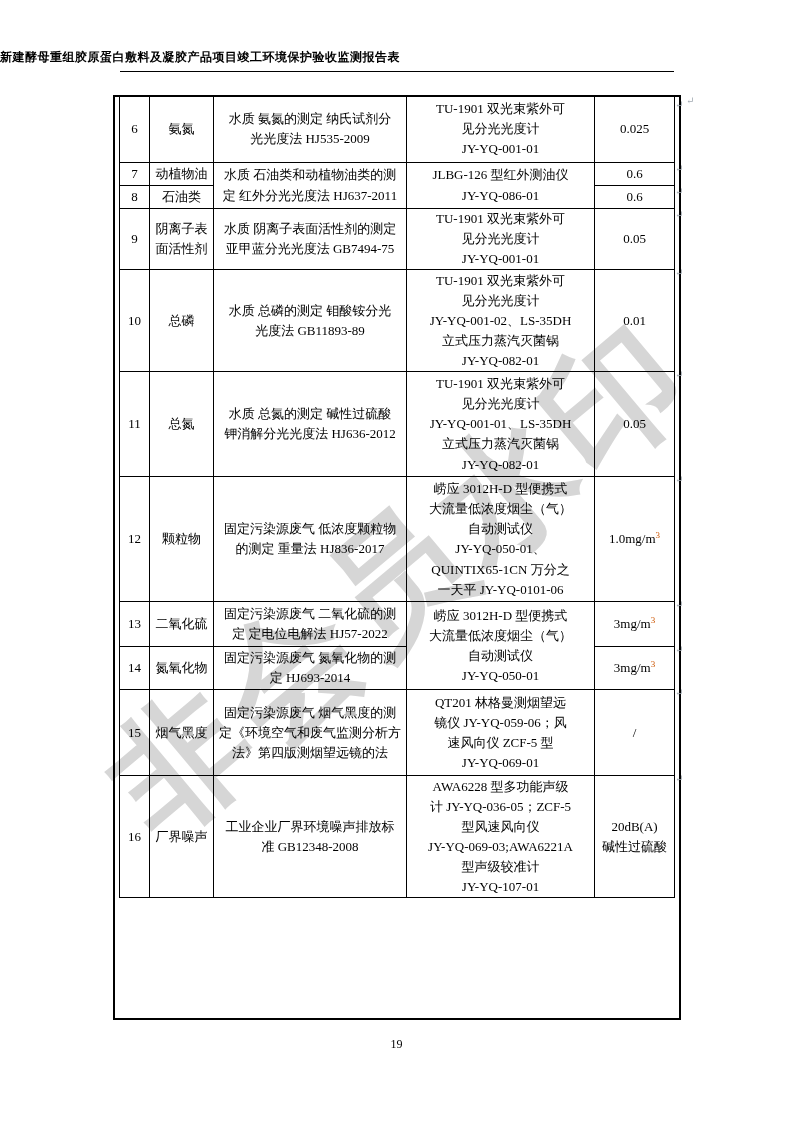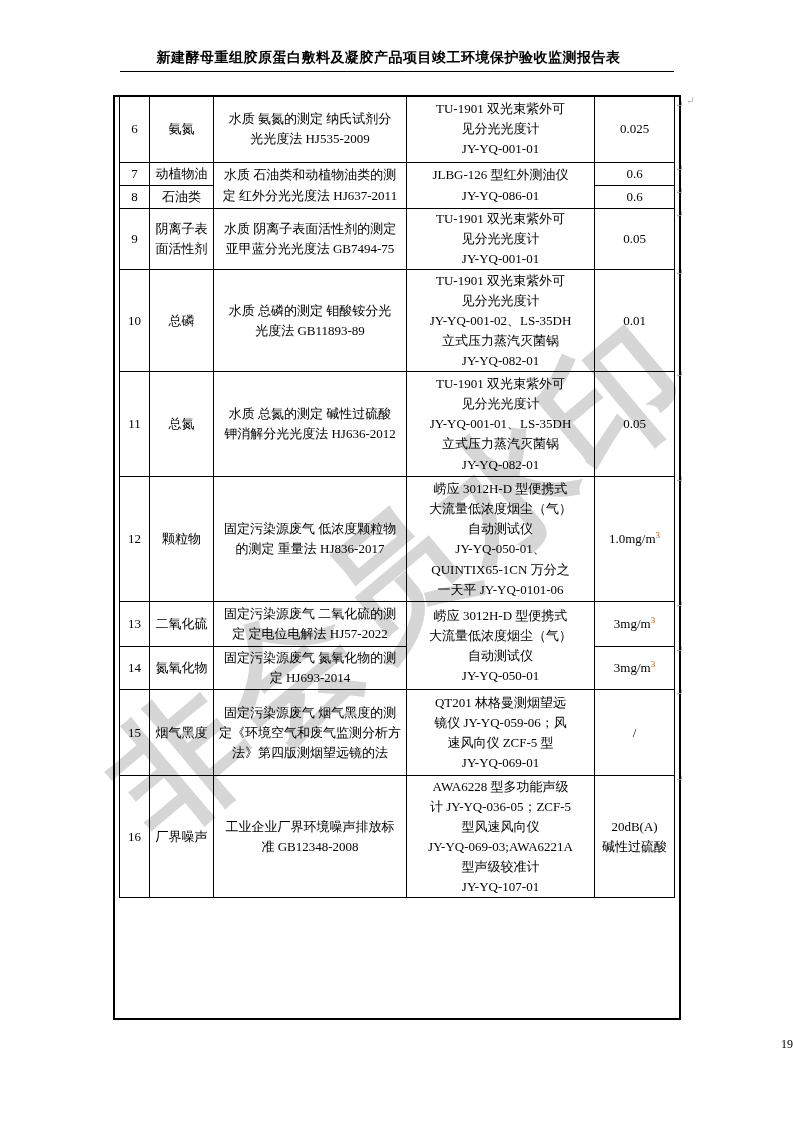--- a/index.html
+++ b/index.html
@@ -2,22 +2,22 @@
 <html><head>
 <meta charset="utf-8">
 <style>
   html,body{margin:0;padding:0;}
   body{
     width:793px;height:1122px;position:relative;background:#ffffff;
     font-family:"Liberation Serif","DejaVu Serif",serif;color:#000;
     overflow:hidden;
   }
   .doc-title{
-    position:absolute;top:49px;left:0;width:777px;text-align:center;
-    font-size:14px;font-weight:bold;letter-spacing:0.5px;
+    position:absolute;top:49px;left:0;width:777px;
+    font-size:12px;font-weight:bold;letter-spacing:0.5px;
   }
   .title-rule{
     position:absolute;top:71px;left:120px;width:554px;height:0;
     border-top:1.5px solid #000;
   }
   .watermark{
     position:absolute;left:400px;top:580px;width:900px;
     transform:translate(-50%,-50%) rotate(-40deg);
     font-size:135px;font-weight:bold;color:#d6d6d6;text-align:center;
     white-space:nowrap;z-index:0;letter-spacing:6px;user-select:none;
@@ -34,21 +34,21 @@
   table.monitor td{
     border:1.5px solid #000;text-align:center;vertical-align:middle;
     padding:0 2px;white-space:pre-line;line-height:1.55;
     overflow:hidden;
   }
   sup.limit-sup{font-size:9px;color:#cc5500;vertical-align:super;line-height:0;}
   .return-mark{
     position:absolute;z-index:3;font-size:10px;color:#a3abb3;line-height:1;
   }
   .page-number{
-    position:absolute;top:1037px;left:0;width:793px;text-align:right;
+    position:absolute;top:1037px;left:0;width:793px;text-align:center;
     font-size:12px;
   }
 </style>
 </head>
 <body>
 
 <div class="doc-title">新建酵母重组胶原蛋白敷料及凝胶产品项目竣工环境保护验收监测报告表</div>
 <div class="title-rule"></div>
 
 <div class="watermark">非会员水印</div>

